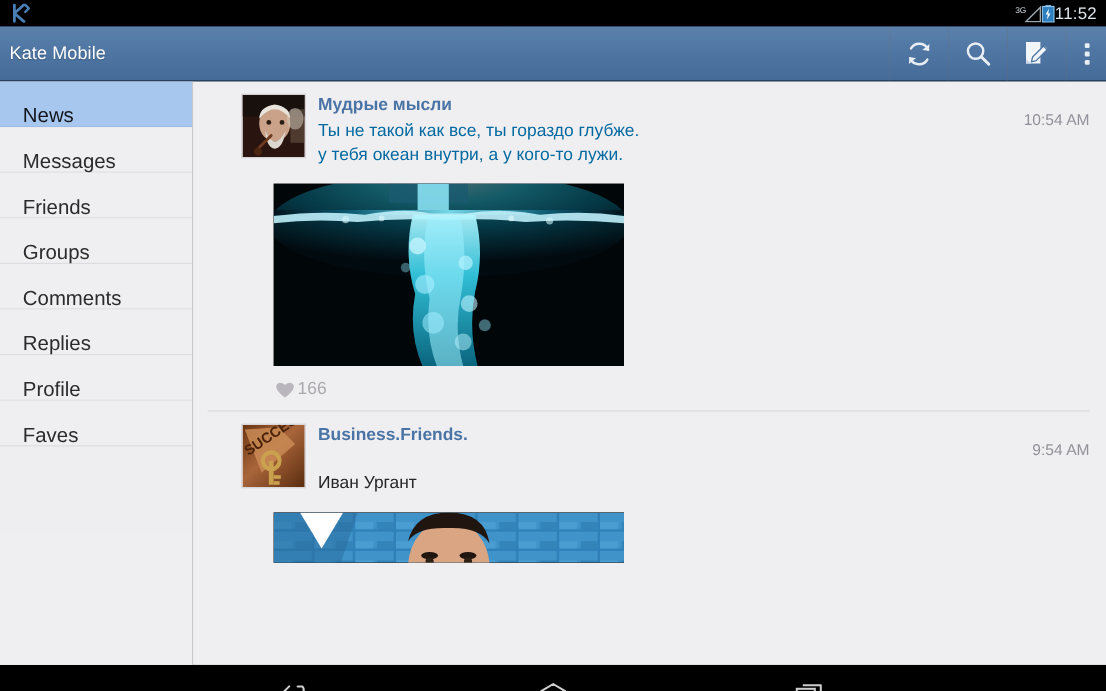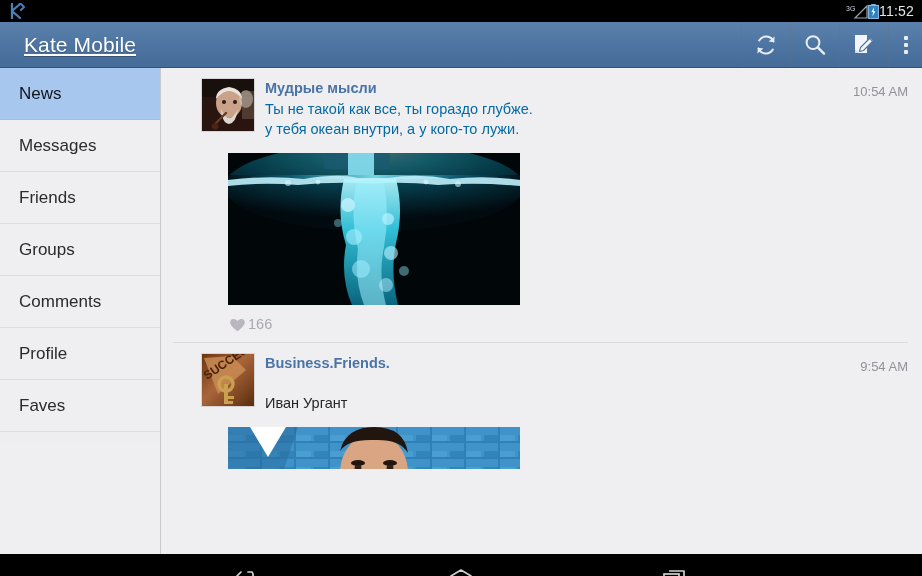--- a/index.html
+++ b/index.html
@@ -31,22 +31,22 @@
   }
 
   
   .actionbar{
     height:46px;
     background:linear-gradient(to bottom,#5b80ab 0%,#4f76a3 48%,#456b99 100%);
     border-bottom:1px solid #31507a;
     display:flex; align-items:center; position:relative;
   }
   .app-title{
-    color:#ffffff; font-size:21px; padding-left:24px; font-weight:400;
-    letter-spacing:.1px; text-shadow:0 1px 1px rgba(0,0,0,.25);text-decoration:underline;
+    color:#ffffff; font-size:15px; padding-left:8px; font-weight:400;
+    letter-spacing:.1px; text-shadow:0 1px 1px rgba(0,0,0,.25);
   }
   .ab-actions{ margin-left:auto; display:flex; height:46px; }
   .ab-btn{
     width:49px; height:46px; display:flex; align-items:center; justify-content:center;
     border-left:1px solid rgba(255,255,255,.13);
     position:relative;
   }
   .ab-btn::after{
     content:""; position:absolute; left:-1px; top:0; bottom:0; width:1px;
     background:rgba(0,0,0,.14);
@@ -58,21 +58,21 @@
 
   
   .workspace{ display:flex; height:486px; background:#efeef0; }
 
   
   .sidebar{
     width:161px; background:#eeedef; border-right:1px solid #c9c8cb;
     flex:0 0 161px; position:relative;
   }
   .nav-item{
-    height:52px; display:flex; align-items:center;
+    height:38px; display:flex; align-items:flex-end;
     padding-left:19px; font-size:17px; color:#2b2b2b;
     border-bottom:1px solid #dedce0;
     background:#efeef0;
   }
   .nav-item.selected{
     background:#a8c7ef;
     border-bottom:1px solid #9dbde6;
   }
   .nav-item.selected .nav-label{ color:#12161c; }
   .nav-label{ line-height:1; }
@@ -93,21 +93,21 @@
   .post-main{ flex:1; min-width:0; padding-top:1px; }
   .author{
     color:#4a74a5; font-size:14.5px; font-weight:bold; line-height:16px;
     margin-bottom:3px; display:inline-block;
   }
   .post-text{
     color:#0369a1; font-size:14.5px; line-height:20px; white-space:pre-line;
   }
   .post-sign{ color:#262626; font-size:14.5px; line-height:20px; margin-top:19px; }
   .timestamp{
-    position:absolute; right:14px; top:16px;
+    position:absolute; right:14px; top:24px;
     color:#93919a; font-size:13px;
   }
 
   .attach{ margin:14px 0 0 55px; }
   .attach-img{
     width:292px; height:152px; display:block; border:0; overflow:hidden;
     background:#000;
   }
   .attach-img.cropped{ height:42px; }
 
@@ -209,20 +209,23 @@
       <span class="nav-label">Messages</span>
     </div>
     <div class="nav-item">
       <span class="nav-label">Friends</span>
     </div>
     <div class="nav-item">
       <span class="nav-label">Groups</span>
     </div>
     <div class="nav-item">
       <span class="nav-label">Comments</span>
+    </div>
+    <div class="nav-item">
+      <span class="nav-label">Replies</span>
     </div>
     <div class="nav-item">
       <span class="nav-label">Profile</span>
     </div>
     <div class="nav-item">
       <span class="nav-label">Faves</span>
     </div>
     <div class="sidebar-filler"></div>
   </div>
 

